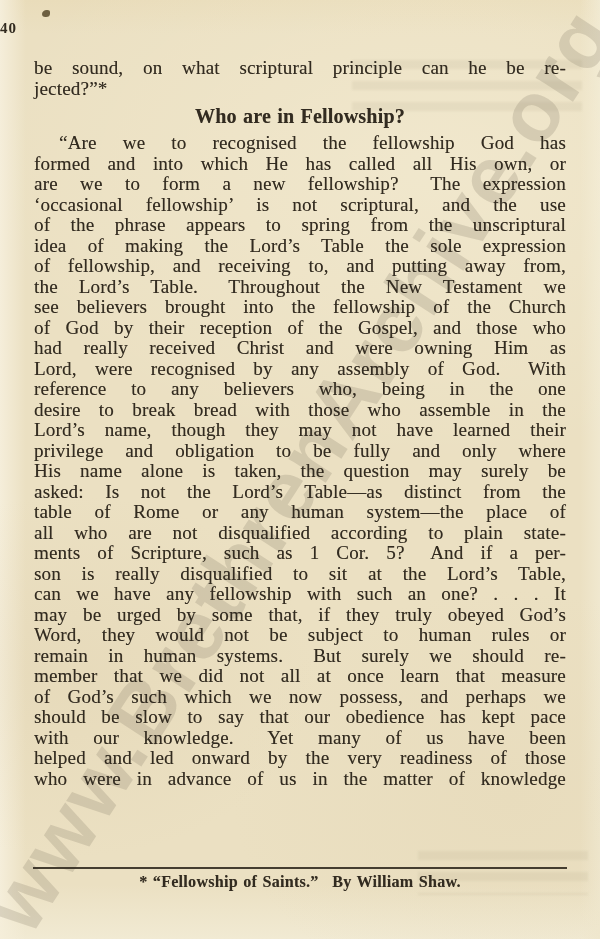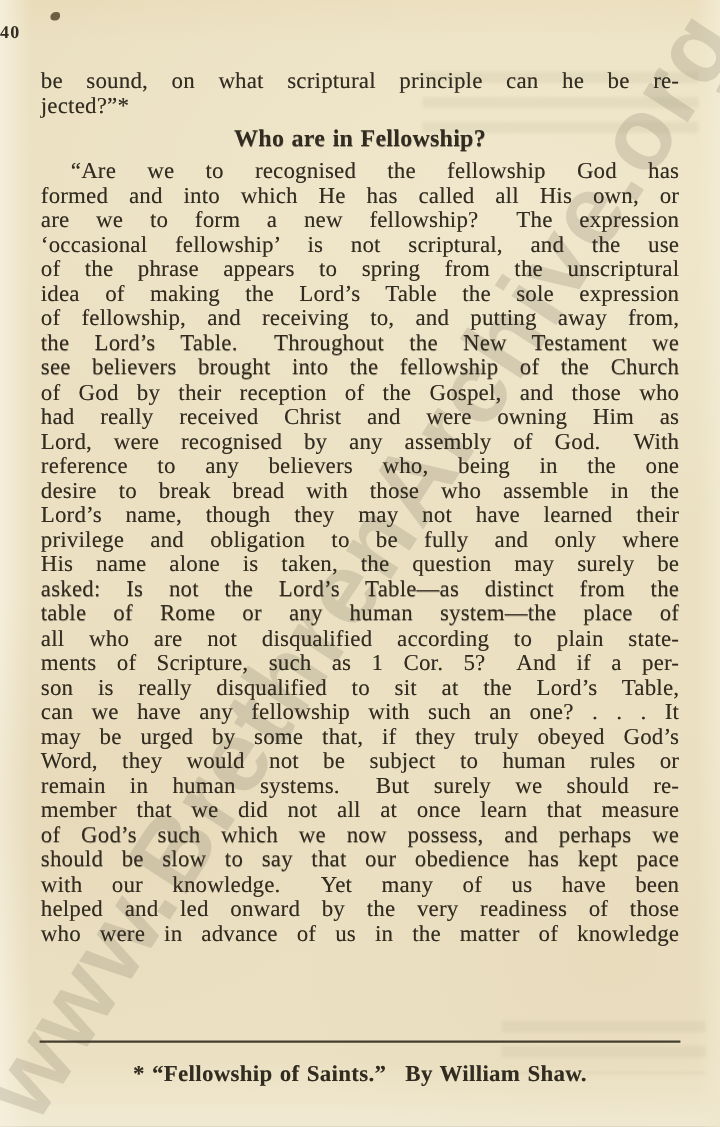--- a/index.html
+++ b/index.html
@@ -39,22 +39,22 @@
   }
   .line.last { text-align-last:left; }
   .line.indent { text-indent:25px; }
   .heading {
     height:34px; line-height:34px; text-align-last:center;
     font-size:20px; font-weight:bold;
   }
   .footnote {
     position:absolute; left:33px; top:867px; width:534px;
     border-top:2px solid rgba(50,43,32,0.9);
-    padding-top:16px;
-    text-align:center; font-size:19px; font-weight:bold;
+    padding-top:4px;
+    text-align:center; font-size:16px; font-weight:bold;
     letter-spacing:0.3px; word-spacing:1px;
     text-shadow:0.2px 0.2px 0.4px rgba(50,43,32,0.4);
   }
   .watermark {
     position:absolute; top:50%; left:50%;
     transform:translate(-50%,-50%) rotate(-57deg);
     font-family:"Liberation Sans","DejaVu Sans",sans-serif;
     font-size:84px; font-weight:bold; white-space:nowrap;
     letter-spacing:2px;
     color:var(--wm,rgba(122,113,96,0.22));

